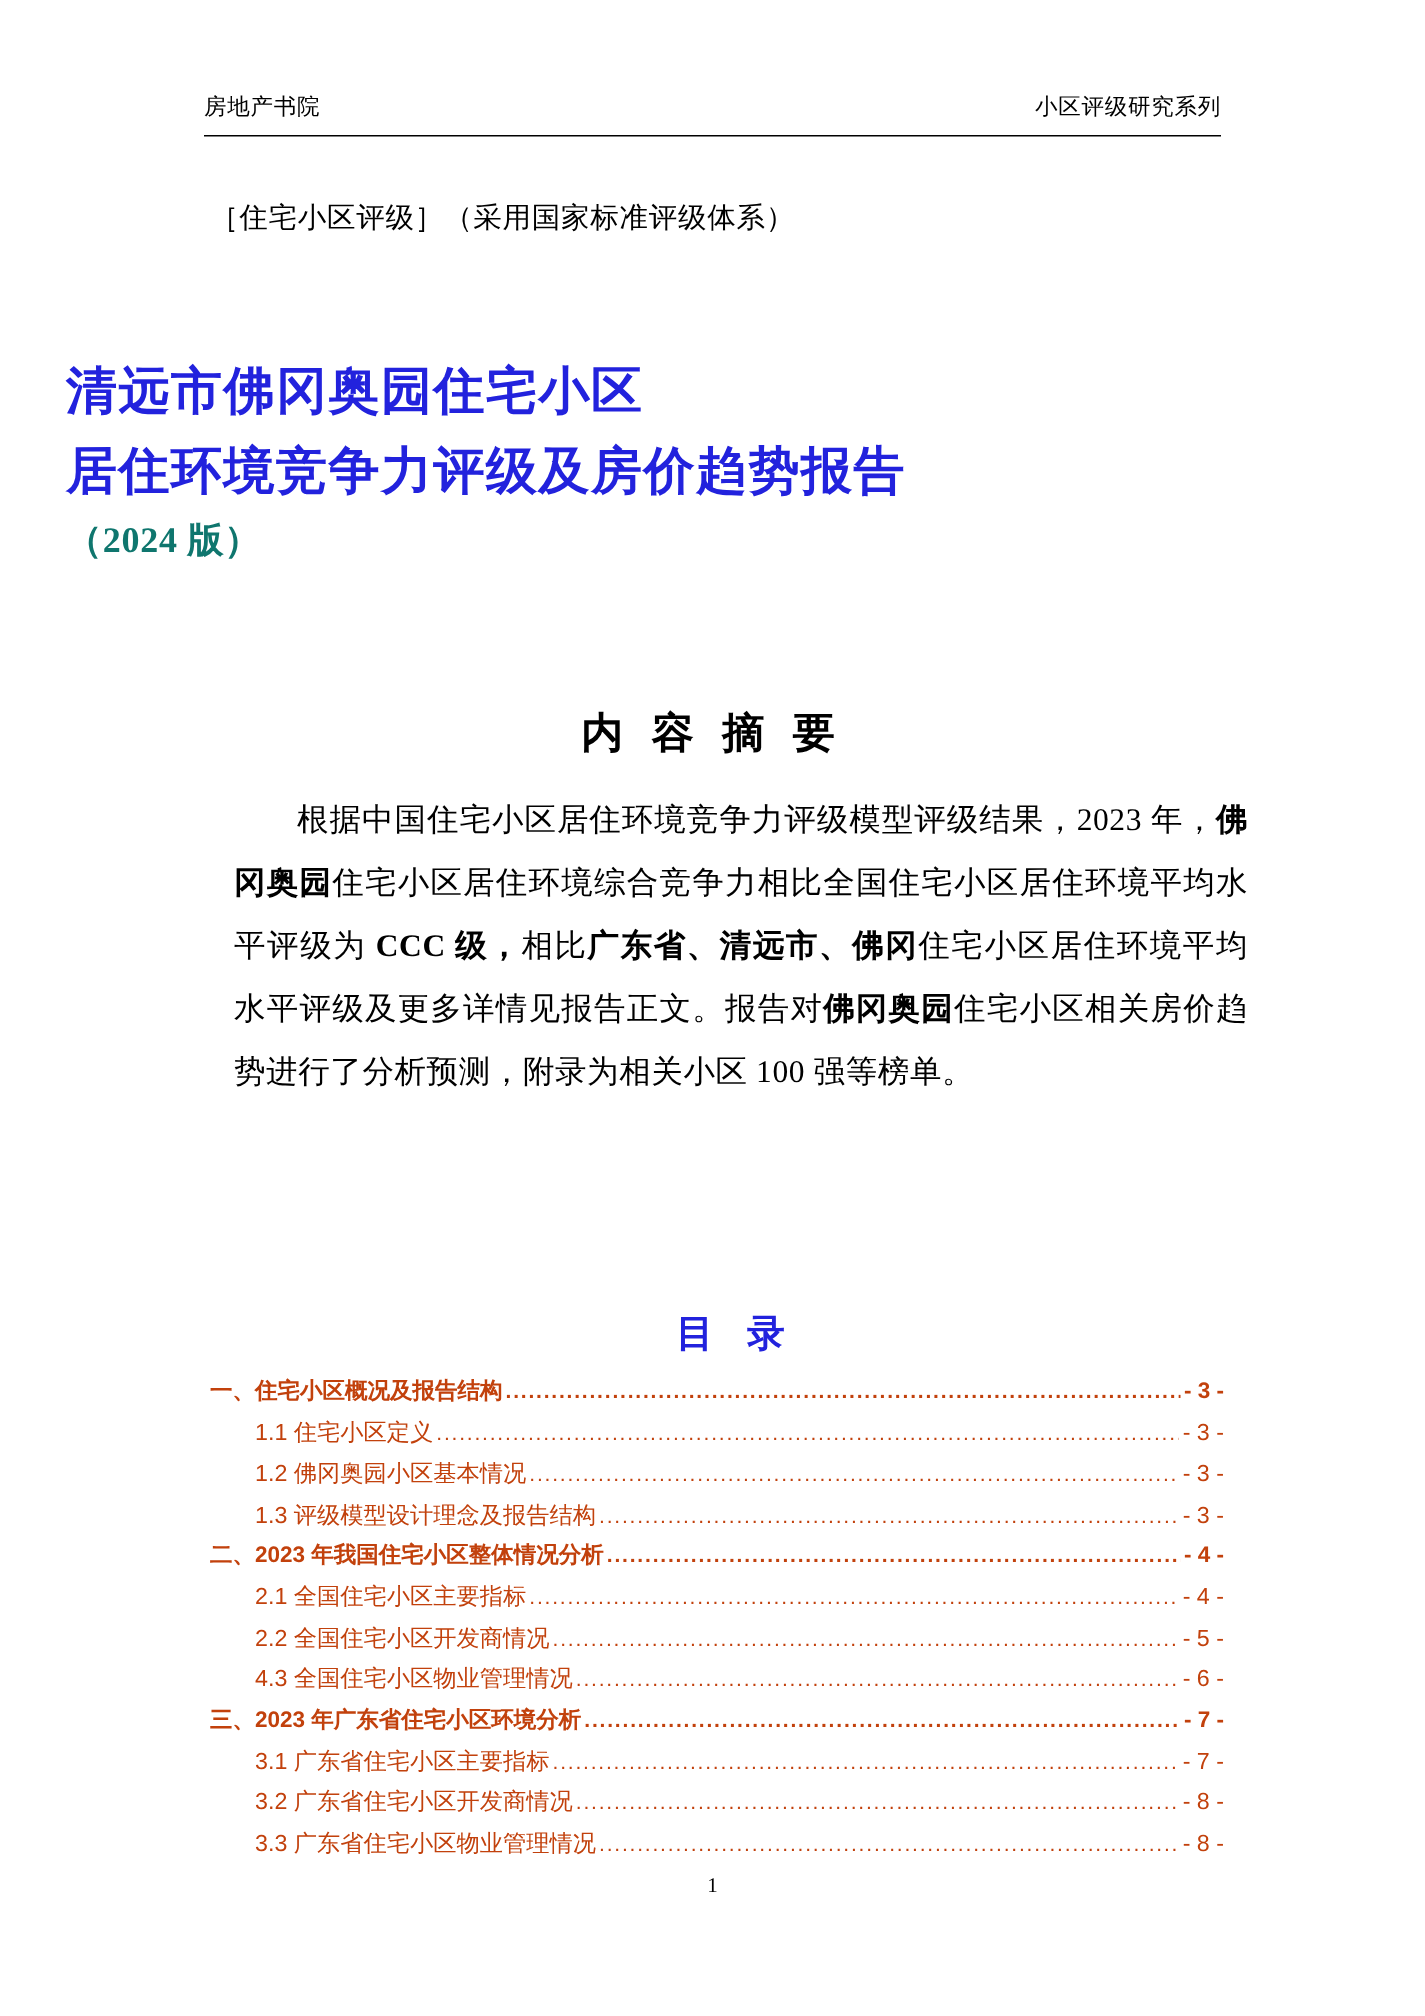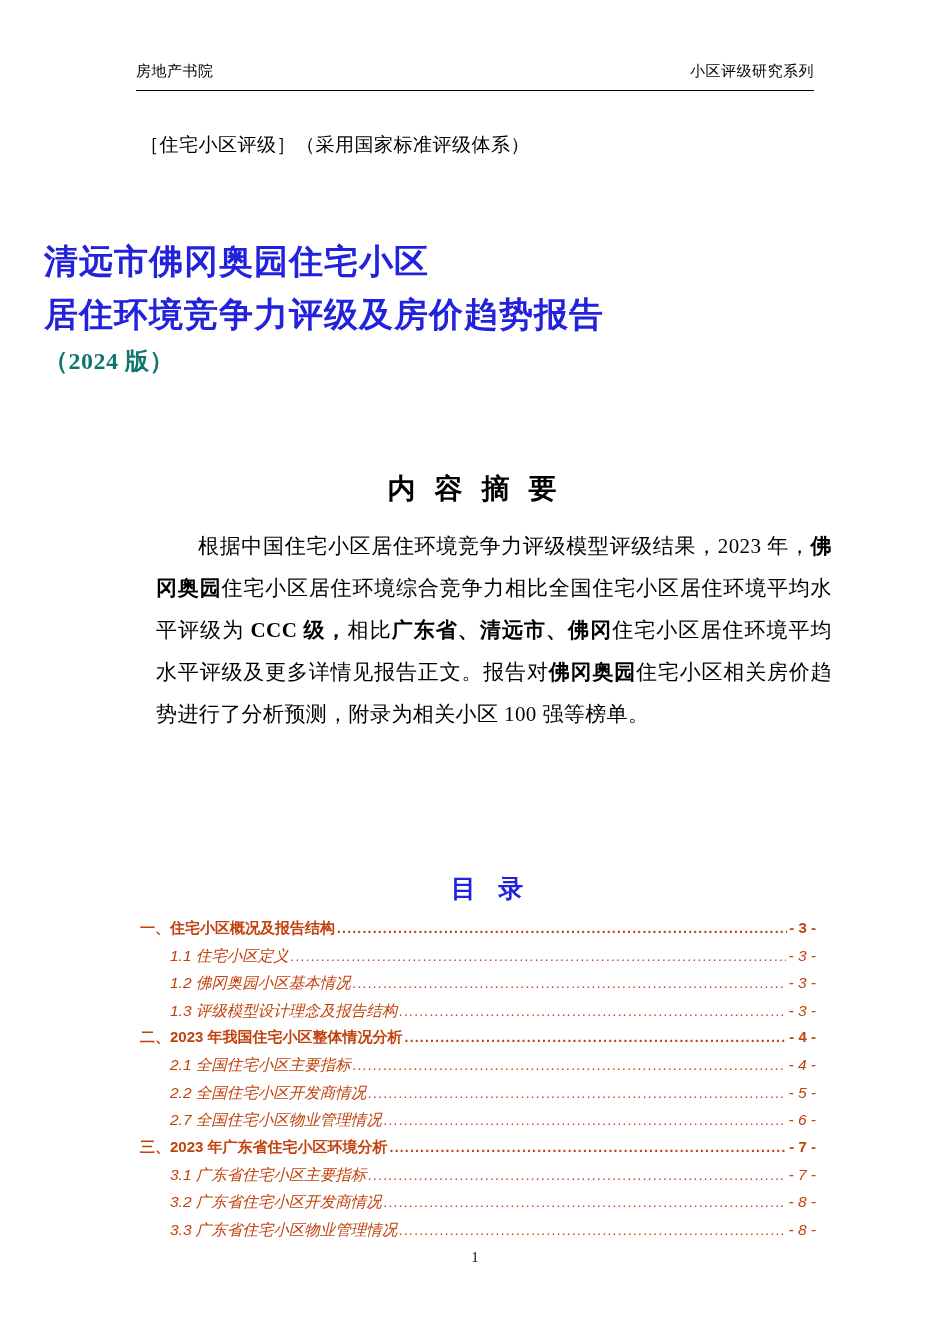--- a/index.html
+++ b/index.html
@@ -133,21 +133,20 @@
   }
   .toc-entry.lvl1 {
     font-weight: bold;
     padding-left: 0;
     font-size: 15px;
   }
   .toc-entry.lvl2 {
     padding-left: 30px;
     font-size: 15.5px;
     font-weight: normal;
-    font-style: italic;
   }
   .toc-label { flex: 0 0 auto; }
   .toc-dots {
     flex: 1 1 auto;
     overflow: hidden;
     white-space: nowrap;
     margin: 0 2px;
     letter-spacing: 1.2px;
     font-size: 14px;
   }
@@ -216,21 +215,21 @@
         <span class="toc-label">2.1 全国住宅小区主要指标</span>
         <span class="toc-dots">............................................................................................................................................</span>
         <span class="toc-page">- 4 -</span>
       </div>
       <div class="toc-entry lvl2">
         <span class="toc-label">2.2 全国住宅小区开发商情况</span>
         <span class="toc-dots">............................................................................................................................................</span>
         <span class="toc-page">- 5 -</span>
       </div>
       <div class="toc-entry lvl2">
-        <span class="toc-label">2.7 全国住宅小区物业管理情况</span>
+        <span class="toc-label">4.3 全国住宅小区物业管理情况</span>
         <span class="toc-dots">............................................................................................................................................</span>
         <span class="toc-page">- 6 -</span>
       </div>
       <div class="toc-entry lvl1">
         <span class="toc-label">三、2023 年广东省住宅小区环境分析</span>
         <span class="toc-dots">............................................................................................................................................</span>
         <span class="toc-page">- 7 -</span>
       </div>
       <div class="toc-entry lvl2">
         <span class="toc-label">3.1 广东省住宅小区主要指标</span>

